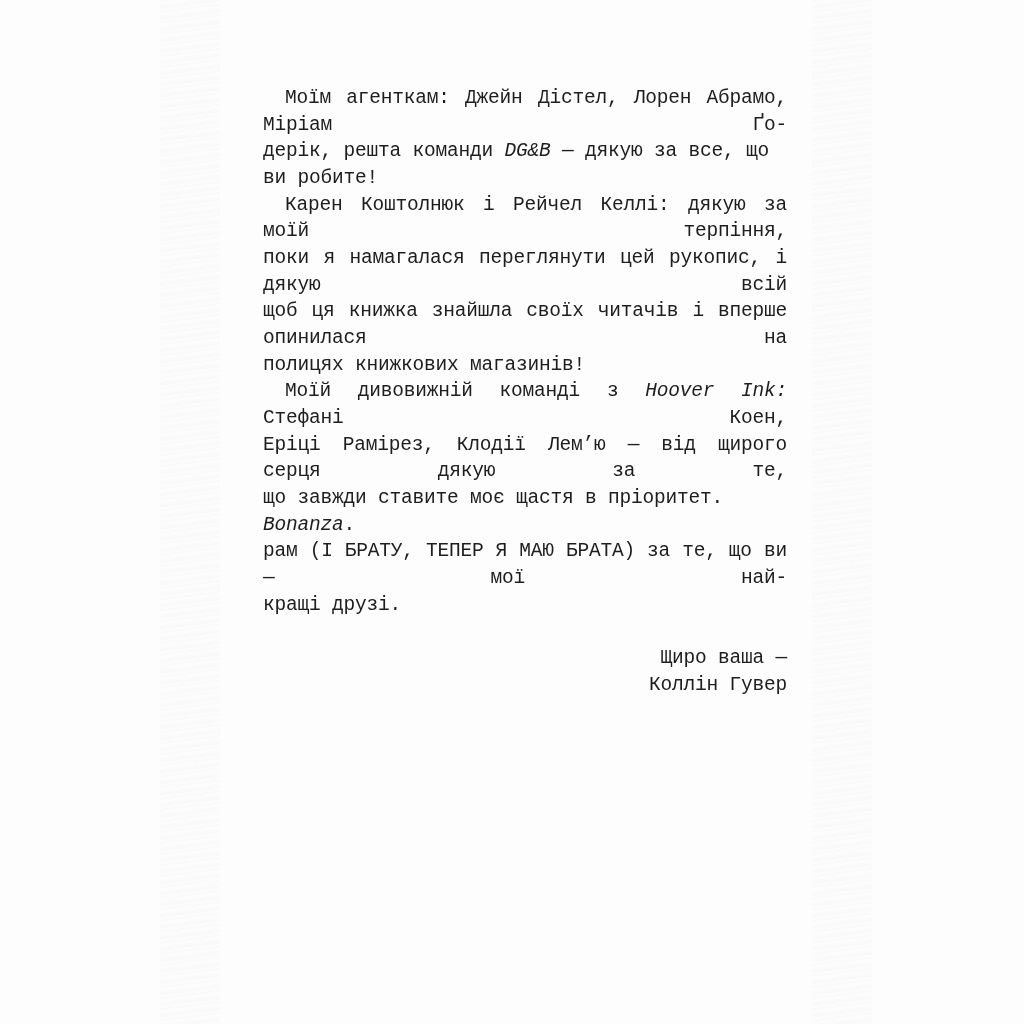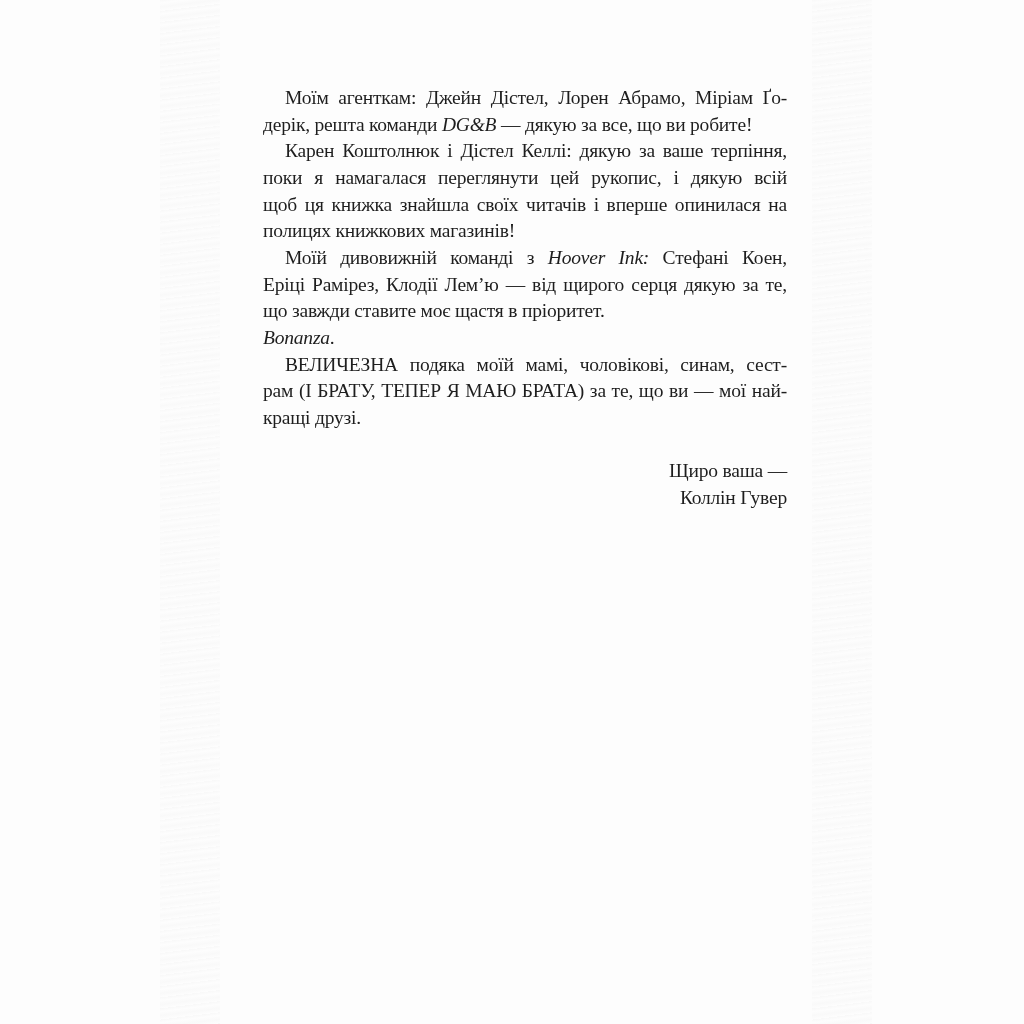--- a/index.html
+++ b/index.html
@@ -5,21 +5,21 @@
   html, body {
     margin: 0;
     padding: 0;
     background: #ffffff;
   }
   .page {
     position: relative;
     width: 1024px;
     height: 1024px;
     background: #fdfdfd;
-    font-family: Liberation Serif, serif;
+    font-family: Liberation Mono, monospace;
     color: #1e1e1e;
     overflow: hidden;
   }
   
   .scan-noise-left, .scan-noise-right {
     position: absolute;
     top: 0;
     width: 60px;
     height: 1024px;
     background: repeating-linear-gradient(
@@ -70,35 +70,34 @@
 
 <div class="page">
   <div class="scan-noise-left"></div>
   <div class="scan-noise-right"></div>
   <div class="text-block" id="textblock">
       <div>
         <div class="line j ind"><span>Моїм агенткам: Джейн Дістел, Лорен Абрамо, Міріам Ґо-</span></div>
         <div class="line"><span>дерік, решта команди </span><span class="it">DG&amp;B</span><span> — дякую за все, що ви робите!</span></div>
       </div>
       <div>
-        <div class="line j ind"><span>Карен Коштолнюк і Дістел Келлі: дякую за ваше терпіння,</span></div>
+        <div class="line j ind"><span>Карен Коштолнюк і Рейчел Келлі: дякую за моїй терпіння,</span></div>
         <div class="line j"><span>поки я намагалася переглянути цей рукопис, і дякую всій</span></div>
         <div class="line j"><span>щоб ця книжка знайшла своїх читачів і вперше опинилася на</span></div>
         <div class="line"><span>полицях книжкових магазинів!</span></div>
       </div>
       <div>
         <div class="line j ind"><span>Моїй дивовижній команді з </span><span class="it">Hoover Ink:</span><span> Стефані Коен,</span></div>
         <div class="line j"><span>Еріці Рамірез, Клодії Лем’ю — від щирого серця дякую за те,</span></div>
         <div class="line"><span>що завжди ставите моє щастя в пріоритет.</span></div>
       </div>
       <div>
         <div class="line"><span class="it">Bonanza</span><span>.</span></div>
       </div>
       <div>
-        <div class="line j ind"><span>ВЕЛИЧЕЗНА подяка моїй мамі, чоловікові, синам, сест-</span></div>
         <div class="line j"><span>рам (І БРАТУ, ТЕПЕР Я МАЮ БРАТА) за те, що ви — мої най-</span></div>
         <div class="line"><span>кращі друзі.</span></div>
       </div>
       <div class="spacer"></div>
       <div class="line sig">Щиро ваша —</div>
       <div class="line sig">Коллін Гувер</div>
     </div>
 </div>
 
 </body></html>

